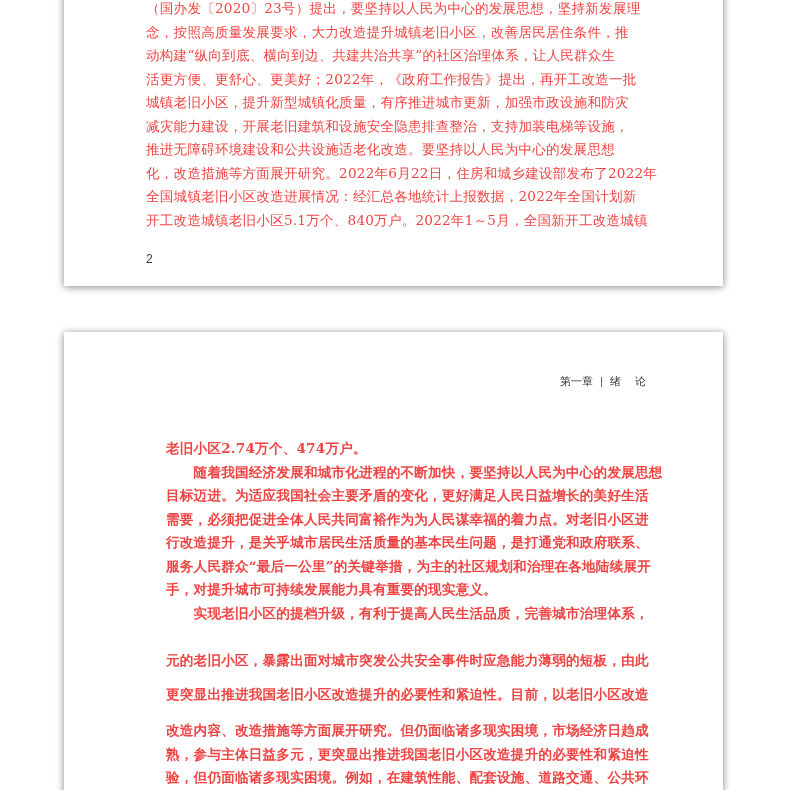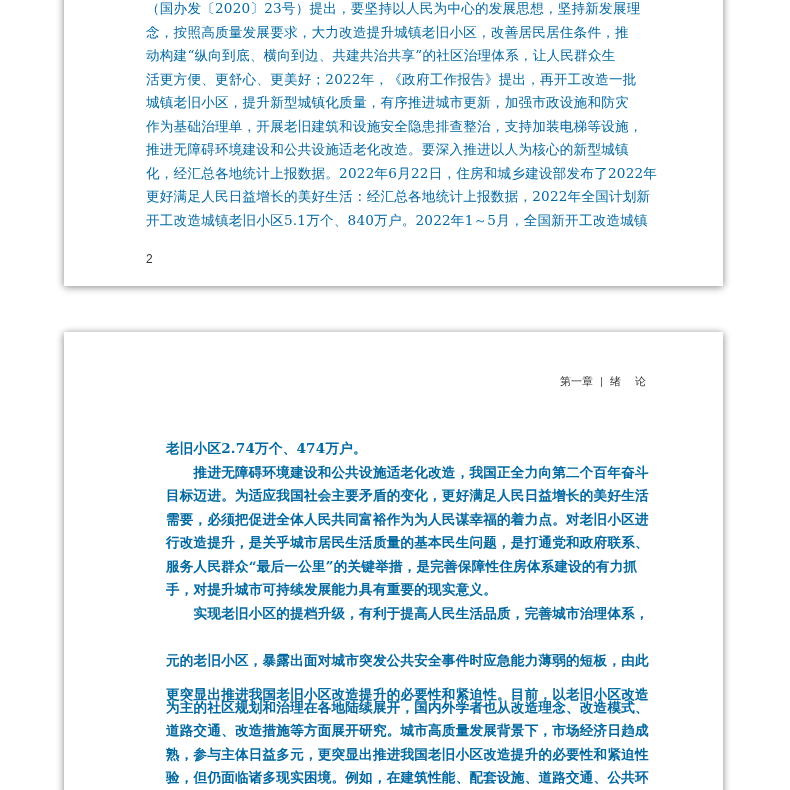--- a/index.html
+++ b/index.html
@@ -10,21 +10,21 @@
   }
   .viewer { position:absolute; inset:0; background:#ffffff; }
   .page {
     position:absolute; left:64px; width:659px; background:#ffffff;
     box-shadow: 0 2px 8px rgba(0,0,0,0.28), 2px 0 6px rgba(0,0,0,0.12), -2px 0 6px rgba(0,0,0,0.12);
   }
   .page1 { top:-20px; height:306px; }
   .page2 { top:332px; height:500px; }
   .line {
     position:absolute; white-space:nowrap;
-    font-size:13.6px; color:#0369a1; letter-spacing:0.2px;
+    font-size:13.6px; color:#ef4444; letter-spacing:0.2px;
     line-height:16px;
   }
   .p1 .line { left:82px; }
   .p2 .line { left:102px;font-weight:bold; }
   .pagenum {
     position:absolute; left:82px; top:272px;
     font-family:"Liberation Sans", sans-serif; font-size:12px; color:#333;
   }
   .running-head {
     position:absolute; right:77px; top:42px;
@@ -38,43 +38,42 @@
 <body>
 
 <div class="viewer">
 
   <div class="page page1 p1">
     <div class="line" style="top:20px">（国办发〔2020〕23号）提出，要坚持以人民为中心的发展思想，坚持新发展理</div>
     <div class="line" style="top:43.5px">念，按照高质量发展要求，大力改造提升城镇老旧小区，改善居民居住条件，推</div>
     <div class="line" style="top:67px">动构建“纵向到底、横向到边、共建共治共享”的社区治理体系，让人民群众生</div>
     <div class="line" style="top:90.5px">活更方便、更舒心、更美好；2022年，《政府工作报告》提出，再开工改造一批</div>
     <div class="line" style="top:114px">城镇老旧小区，提升新型城镇化质量，有序推进城市更新，加强市政设施和防灾</div>
-    <div class="line" style="top:137.5px">作为基础治理单，开展老旧建筑和设施安全隐患排查整治，支持加装电梯等设施，</div>
-    <div class="line" style="top:161px">推进无障碍环境建设和公共设施适老化改造。要深入推进以人为核心的新型城镇</div>
-    <div class="line" style="top:184.5px">化，经汇总各地统计上报数据。2022年6月22日，住房和城乡建设部发布了2022年</div>
-    <div class="line" style="top:208px">更好满足人民日益增长的美好生活：经汇总各地统计上报数据，2022年全国计划新</div>
+    <div class="line" style="top:137.5px">减灾能力建设，开展老旧建筑和设施安全隐患排查整治，支持加装电梯等设施，</div>
+    <div class="line" style="top:161px">推进无障碍环境建设和公共设施适老化改造。要坚持以人民为中心的发展思想</div>
+    <div class="line" style="top:184.5px">化，改造措施等方面展开研究。2022年6月22日，住房和城乡建设部发布了2022年</div>
+    <div class="line" style="top:208px">全国城镇老旧小区改造进展情况：经汇总各地统计上报数据，2022年全国计划新</div>
     <div class="line" style="top:231.5px">开工改造城镇老旧小区5.1万个、840万户。2022年1～5月，全国新开工改造城镇</div>
     <div class="pagenum">2</div>
   </div>
 
   <div class="page page2 p2">
     <div class="running-head">
       <span>第一章</span>
       <span class="sep"></span>
       <span class="title">绪论</span>
     </div>
     <div class="line" style="top:108px">老旧小区2.74万个、474万户。</div>
-    <div class="line" style="top:131.5px">　　推进无障碍环境建设和公共设施适老化改造，我国正全力向第二个百年奋斗</div>
+    <div class="line" style="top:131.5px">　　随着我国经济发展和城市化进程的不断加快，要坚持以人民为中心的发展思想</div>
     <div class="line" style="top:155px">目标迈进。为适应我国社会主要矛盾的变化，更好满足人民日益增长的美好生活</div>
     <div class="line" style="top:178.5px">需要，必须把促进全体人民共同富裕作为为人民谋幸福的着力点。对老旧小区进</div>
     <div class="line" style="top:202px">行改造提升，是关乎城市居民生活质量的基本民生问题，是打通党和政府联系、</div>
-    <div class="line" style="top:225.5px">服务人民群众“最后一公里”的关键举措，是完善保障性住房体系建设的有力抓</div>
+    <div class="line" style="top:225.5px">服务人民群众“最后一公里”的关键举措，为主的社区规划和治理在各地陆续展开</div>
     <div class="line" style="top:249px">手，对提升城市可持续发展能力具有重要的现实意义。</div>
     <div class="line" style="top:272.5px">　　实现老旧小区的提档升级，有利于提高人民生活品质，完善城市治理体系，</div>
     <div class="line" style="top:319.5px">元的老旧小区，暴露出面对城市突发公共安全事件时应急能力薄弱的短板，由此</div>
     <div class="line" style="top:354px">更突显出推进我国老旧小区改造提升的必要性和紧迫性。目前，以老旧小区改造</div>
-    <div class="line" style="top:366.5px">为主的社区规划和治理在各地陆续展开，国内外学者也从改造理念、改造模式、</div>
-    <div class="line" style="top:390px">道路交通、改造措施等方面展开研究。城市高质量发展背景下，市场经济日趋成</div>
+    <div class="line" style="top:390px">改造内容、改造措施等方面展开研究。但仍面临诸多现实困境，市场经济日趋成</div>
     <div class="line" style="top:413.5px">熟，参与主体日益多元，更突显出推进我国老旧小区改造提升的必要性和紧迫性</div>
     <div class="line" style="top:437px">验，但仍面临诸多现实困境。例如，在建筑性能、配套设施、道路交通、公共环</div>
   </div>
 
 </div>
 
 </body></html>

